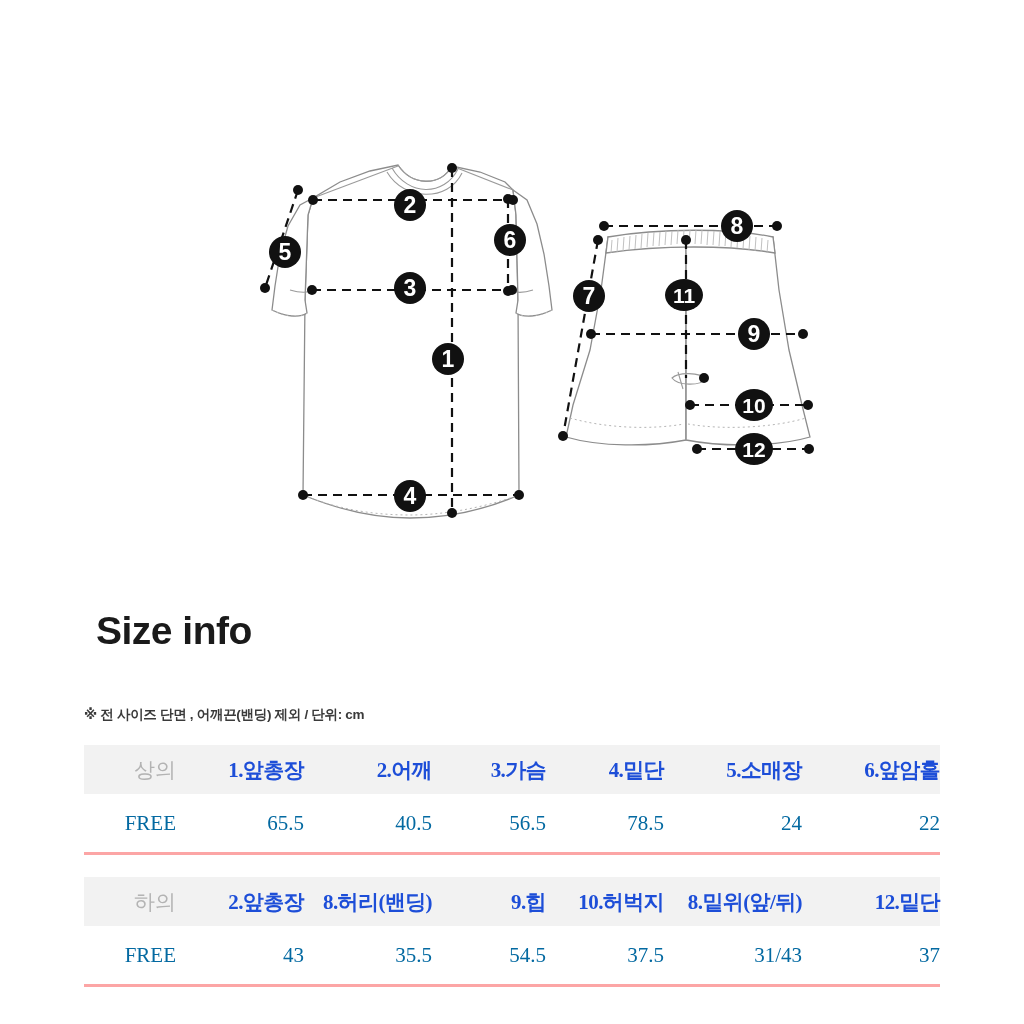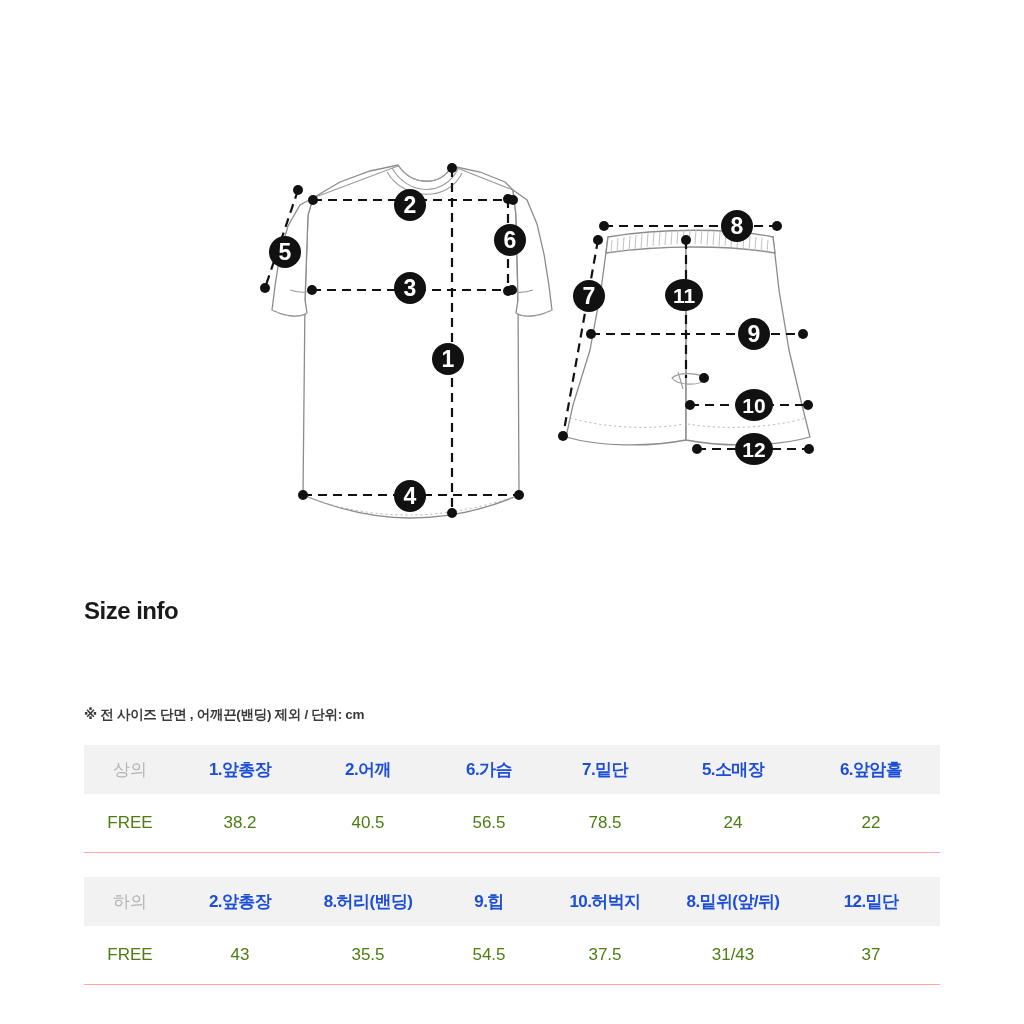--- a/index.html
+++ b/index.html
@@ -35,25 +35,25 @@
     position: absolute;
     left: 0;
     top: 570px;
     width: 1024px;
   }
 
   #size-info-title {
     position: absolute;
     left: 84px;
     top: 27px;
-    font-size: 24px;
+    font-size: 39px;
     font-weight: bold;
     letter-spacing: -0.5px;
     color: #1a1a1a;
-    margin: 0;
+    margin: 12px;
   }
 
   #size-note {
     position: absolute;
     left: 84px;
     top: 136px;
     font-size: 13.5px;
     font-weight: bold;
     color: #3a3a3a;
     letter-spacing: -0.3px;
@@ -65,45 +65,46 @@
     left: 84px;
     width: 856px;
     border-collapse: collapse;
     table-layout: fixed;
   }
   #table-top    { top: 175px; }
   #table-bottom { top: 307px; }
 
   .size-table th,
   .size-table td {
-    text-align: center;
+    text-align: right;
     vertical-align: middle;
-    font-size: 17px;
+    font-size: 21px;
     padding: 0;
     border: none;
+    font-family: Liberation Serif, serif;
   }
   .size-table thead tr {
     background: #f2f2f2;
   }
   .size-table thead th {
     height: 49px;
     font-weight: bold;
     color: #1d4ed8;
     letter-spacing: -0.6px;
   }
   .size-table thead th.cat-head {
     color: #b3b3b3;
     font-weight: normal;
     letter-spacing: 0px;
   }
   .size-table tbody td {
     height: 58px;
     font-weight: normal;
-    color: #4d7c0f;
-    border-bottom: 1px solid #fca5a5;
+    color: #0369a1;
+    border-bottom: 3px solid #fca5a5;
   }
 
   
   .col-cat  { width: 92px; }
   .col-1    { width: 128px; }
   .col-2    { width: 128px; }
   .col-3    { width: 114px; }
   .col-4    { width: 118px; }
   .col-5    { width: 138px; }
   .col-6    { width: 138px; }
@@ -358,30 +359,30 @@
       <col class="col-3">
         <col class="col-4">
         <col class="col-5">
         <col class="col-6">
     </colgroup>
     <thead>
       <tr>
         <th class="cat-head">상의</th>
         <th>1.앞총장</th>
         <th>2.어깨</th>
-        <th>6.가슴</th>
-        <th>7.밑단</th>
+        <th>3.가슴</th>
+        <th>4.밑단</th>
         <th>5.소매장</th>
         <th>6.앞암홀</th>
       </tr>
     </thead>
     <tbody>
       <tr>
         <td>FREE</td>
-        <td>38.2</td>
+        <td>65.5</td>
         <td>40.5</td>
         <td>56.5</td>
         <td>78.5</td>
         <td>24</td>
         <td>22</td>
       </tr>
     </tbody>
   </table>
 
   <table class="size-table" id="table-bottom">

